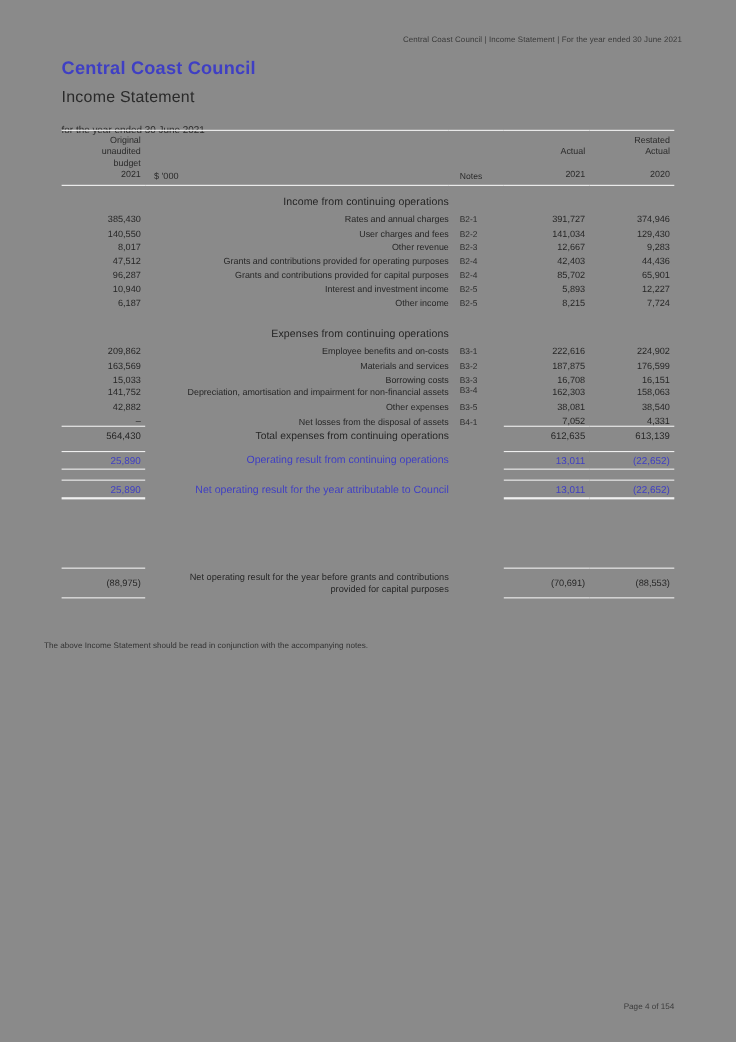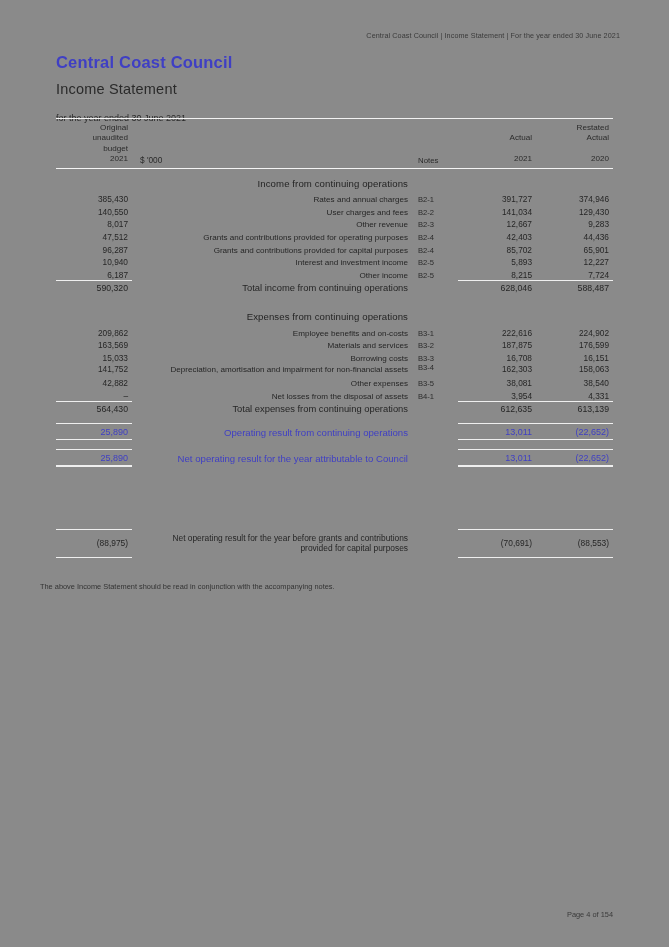--- a/index.html
+++ b/index.html
@@ -322,27 +322,20 @@
         <td class="num">12,227</td>
       </tr>
       <tr class="row">
         <td class="num">6,187</td>
         <td class="lbl">Other income</td>
         <td class="notes">B2-5</td>
         <td class="num">8,215</td>
         <td class="num">7,724</td>
       </tr>
 
-      <tr class="total">
-        <td class="num">590,320</td>
-        <td class="lbl">Total income from continuing operations</td>
-        <td class="notes"></td>
-        <td class="num">628,046</td>
-        <td class="num">588,487</td>
-      </tr>
 
       <tr class="spacer-sm">
           <td></td>
           <td></td>
           <td></td>
           <td></td>
           <td></td>
         </tr>
 
       <tr class="section-head">
@@ -385,21 +378,21 @@
         <td class="num">42,882</td>
         <td class="lbl">Other expenses</td>
         <td class="notes">B3-5</td>
         <td class="num">38,081</td>
         <td class="num">38,540</td>
       </tr>
       <tr class="row">
         <td class="num">–</td>
         <td class="lbl">Net losses from the disposal of assets</td>
         <td class="notes">B4-1</td>
-        <td class="num">3,954</td>
+        <td class="num">7,052</td>
         <td class="num">4,331</td>
       </tr>
 
       <tr class="total">
         <td class="num">564,430</td>
         <td class="lbl">Total expenses from continuing operations</td>
         <td class="notes"></td>
         <td class="num">612,635</td>
         <td class="num">613,139</td>
       </tr>

